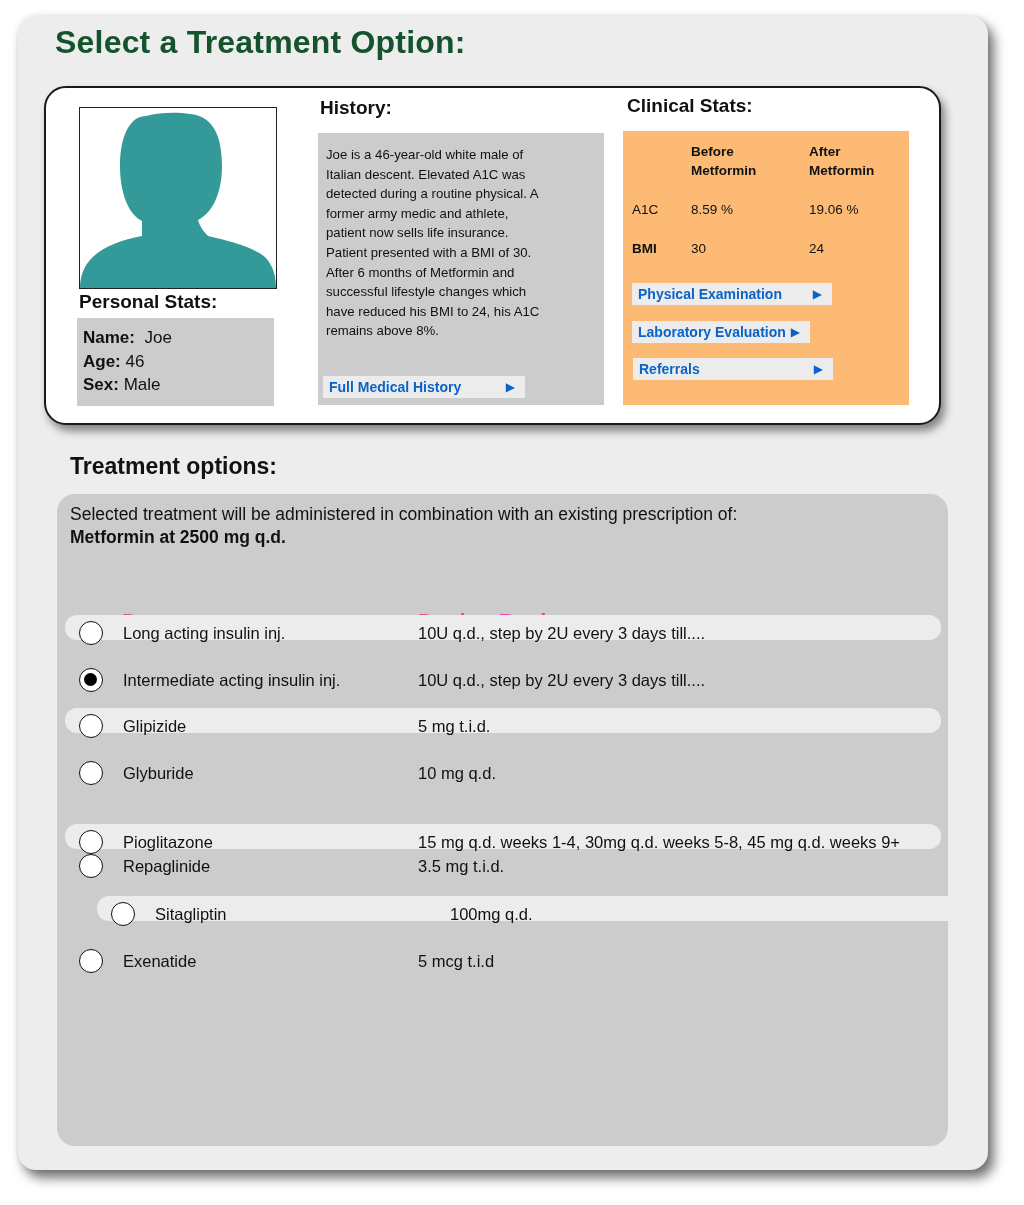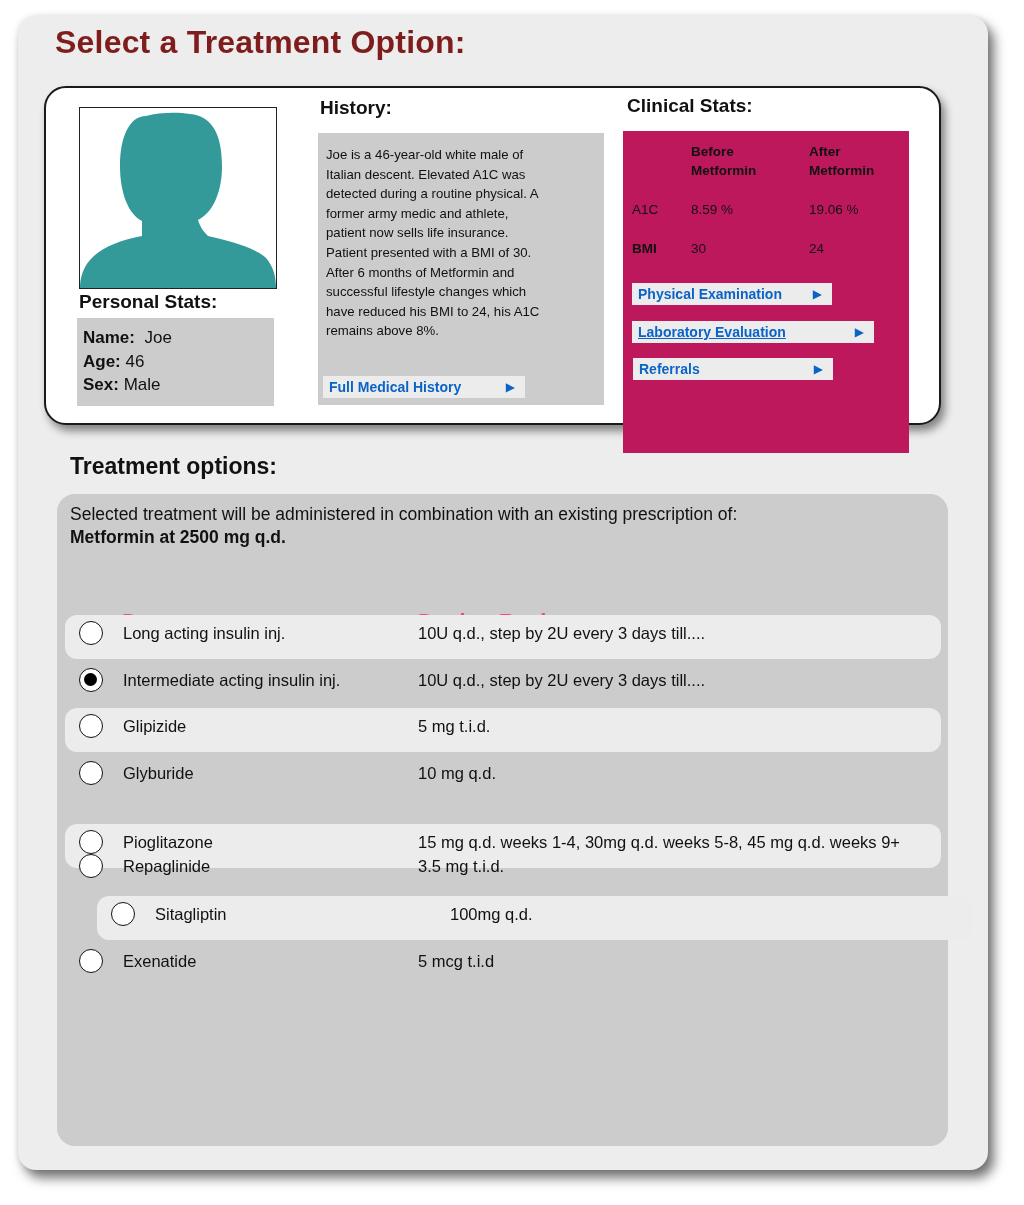--- a/index.html
+++ b/index.html
@@ -7,21 +7,21 @@
     width:1024px; height:1205px; background:#ffffff; position:relative; overflow:hidden;
     font-family: "Liberation Sans", "DejaVu Sans", sans-serif; color:#111;
   }
   .frame {
     position:absolute; left:18px; top:16px; width:970px; height:1154px;
     background:#ededed; border-radius:18px;
     box-shadow: 6px 8px 12px rgba(0,0,0,0.55), 0 0 6px rgba(0,0,0,0.10);
   }
   .page-title {
     position:absolute; left:55px; top:24px; margin:0;
-    font-size:32px; font-weight:bold; color:#7f1d1d; letter-spacing:0.2px;
+    font-size:32px; font-weight:bold; color:#14532d; letter-spacing:0.2px;
   }
   
   .card {
     position:absolute; left:44px; top:86px; width:893px; height:335px;
     background:#ffffff; border:2px solid #1a1a1a; border-radius:22px;
     box-shadow: 4px 6px 8px rgba(0,0,0,0.45);
   }
   .photo {
     position:absolute; left:79px; top:107px; width:196px; height:180px;
     border:1.5px solid #222; background:#fff; overflow:hidden;
@@ -36,34 +36,34 @@
   .history-box {
     position:absolute; left:318px; top:133px; width:286px; height:272px; background:#cccccc;
     box-sizing:border-box; padding:12px 8px 0 8px; font-size:13.2px; line-height:19.6px; color:#111;
   }
   .link-btn {
     position:absolute; background:#ececec; color:#0a63c7; font-weight:bold; font-size:14px;
     height:22px; line-height:22px; box-sizing:border-box; padding:0 6px; cursor:pointer;
   }
   .link-btn .arrow { position:absolute; right:10px; top:0; font-size:12px; }
   .clin-box {
-    position:absolute; left:623px; top:131px; width:286px; height:322px; background:#be185d;text-decoration:underline;
+    position:absolute; left:623px; top:131px; width:286px; height:274px; background:#fdba74;text-decoration:underline;
   }
   .clin-box .t { position:absolute; font-size:13.5px; color:#111; }
   .clin-box .hdr { font-weight:bold; line-height:19px; }
   
   .treat-panel {
     position:absolute; left:57px; top:494px; width:891px; height:652px; background:#cccccc;
     border-radius:18px;
   }
   .note { position:absolute; left:70px; top:503px; font-size:17.5px; line-height:23px; color:#111; }
   .note b { font-weight:bold; }
   .col-h { position:absolute; top:609px; font-size:22px; font-weight:bold; color:#ec4899; }
   .row {
-    position:absolute; left:65px; width:876px; height:44px; border-radius:12px; cursor:pointer;
+    position:absolute; left:65px; width:876px; height:25px; border-radius:12px; cursor:pointer;
   }
   .row.light { background:#ececec; }
   .radio {
     position:absolute; left:14px; top:6px; width:24px; height:24px; border:1.8px solid #111;
     border-radius:50%; background:#fff; box-sizing:border-box;
   }
   .radio .dot {
     position:absolute; left:4px; top:4px; width:13px; height:13px; border-radius:50%; background:#000;
   }
   .row .drug { position:absolute; left:58px; top:9px; font-size:16.5px; color:#111; }
@@ -125,21 +125,21 @@
   <div class="t" style="left:68px; top:71px;">8.59 %</div>
   <div class="t" style="left:186px; top:71px;">19.06 %</div>
   <div class="t" style="left:9px; top:110px; font-weight:bold;">BMI</div>
   <div class="t" style="left:68px; top:110px;">30</div>
   <div class="t" style="left:186px; top:110px;">24</div>
 </div>
 <div class="link-btn" style="left:632px; top:283px; width:200px;">
   <span>Physical Examination</span>
   <span class="arrow">▶</span>
 </div>
-<div class="link-btn" style="left:632px; top:321px; width:242px;text-decoration:underline;">
+<div class="link-btn" style="left:632px; top:321px; width:178px;">
   <span>Laboratory Evaluation</span>
   <span class="arrow">▶</span>
 </div>
 <div class="link-btn" style="left:633px; top:358px; width:200px;">
   <span>Referrals</span>
   <span class="arrow">▶</span>
 </div>
 
 <h2 class="h-sub" style="left:70px; top:453px; font-size:23px;">Treatment options:</h2>
 <div class="treat-panel"></div>

